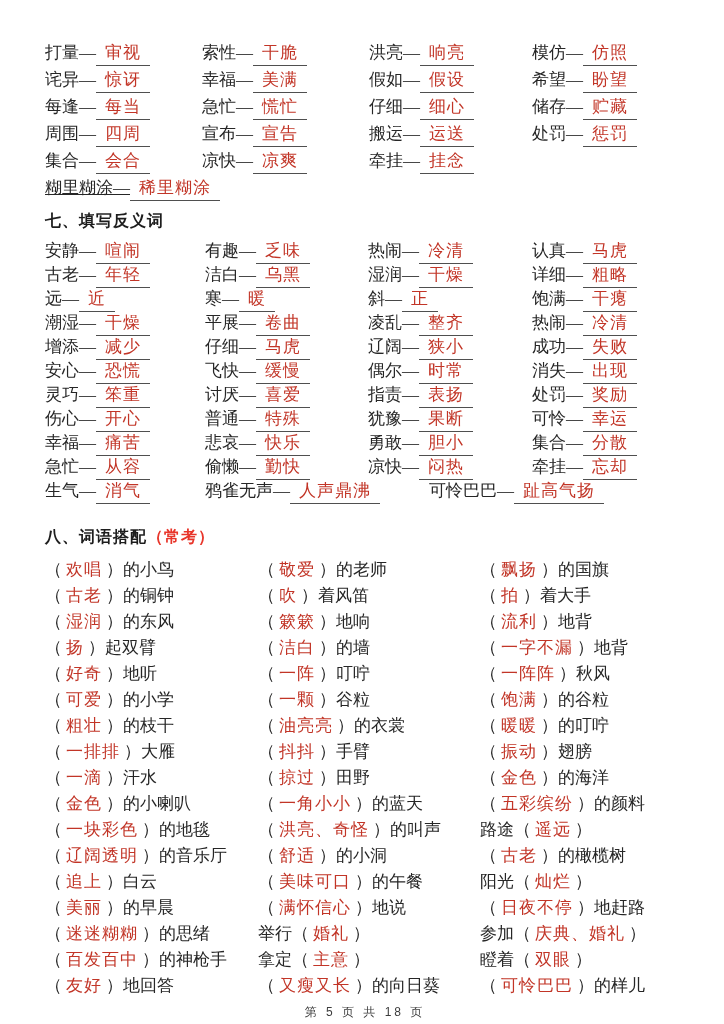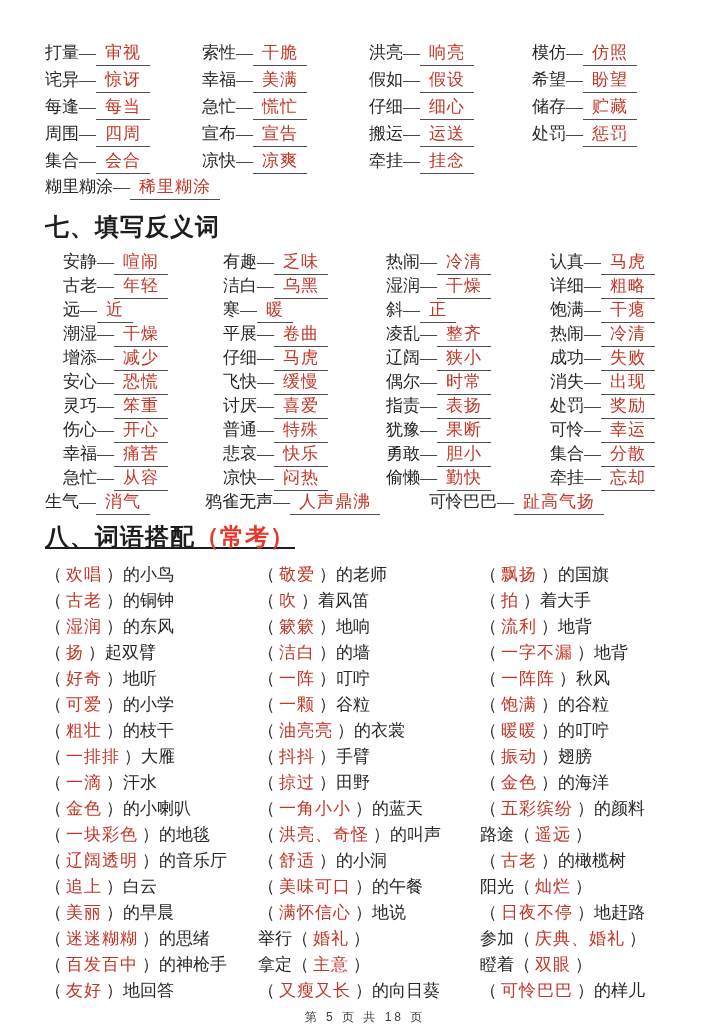--- a/index.html
+++ b/index.html
@@ -11,43 +11,43 @@
   *{margin:0;padding:0;box-sizing:border-box;}
   html,body{background:#ffffff;}
   .page{
     width:724px;height:1024px;background:#fff;overflow:hidden;
     padding:40px 6px 0 45px;
     font-family:"Liberation Serif","DejaVu Serif",serif;
     color:var(--ink);font-size:17px;
   }
   .grid-row{display:grid;align-items:center;}
   .row-syn{grid-template-columns:157px 167px 163px 1fr;height:27px;}
-  .row-ant{grid-template-columns:160px 163px 164px 1fr;height:24px;margin-left:18px;}
+  .row-ant{grid-template-columns:160px 163px 164px 1fr;height:24px;}
   .row-coll{grid-template-columns:213px 222px 1fr;height:26px;}
   .cell{white-space:nowrap;}
-  .long-row{height:27px;display:flex;align-items:flex-start;}
+  .long-row{height:27px;display:flex;align-items:center;text-decoration:underline;}
   .pair .q{color:var(--ink);}
   .pair .ans{
     color:var(--red);
     display:inline-block;min-width:34px;text-align:center;
     padding:0 9px 1px 9px;
     border-bottom:1.5px solid var(--line);
     letter-spacing:1px;
   }
   .coll .par{color:var(--ink);}
   .coll .ans2{color:var(--red);padding:0 4px;letter-spacing:1px;}
   .coll .q{color:var(--ink);text-align:center;}
   .sec-h{
     font-family:"Liberation Sans","DejaVu Sans",sans-serif;
-    font-size:24px;font-weight:700;color:#1d1d1d;
+    font-size:16px;font-weight:700;color:#1d1d1d;
     letter-spacing:1px;
   }
   .sec-h .note{color:var(--red-bright);}
   #h-ant{margin:9px 0 7px 0;}
-  #h-coll{margin:7px 0 8px 0;text-decoration:underline;}
+  #h-coll{margin:24px 0 8px 0;}
   #ant-last{display:flex;align-items:flex-start;height:24px;}
   #ant-last .cell:nth-child(1){width:160px;}
   #ant-last .cell:nth-child(2){width:224px;}
   .footer{
     margin-top:6px;width:640px;text-align:center;
     font-family:Liberation Sans, sans-serif;
     font-size:12px;color:#3c3c3c;letter-spacing:3px;
   }
 </style>
 </head>
@@ -146,22 +146,22 @@
           <div class="cell"><span class="pair"><span class="q">可怜—</span><span class="ans">幸运</span></span></div>
         </div>
         <div class="grid-row row-ant">
           <div class="cell"><span class="pair"><span class="q">幸福—</span><span class="ans">痛苦</span></span></div>
           <div class="cell"><span class="pair"><span class="q">悲哀—</span><span class="ans">快乐</span></span></div>
           <div class="cell"><span class="pair"><span class="q">勇敢—</span><span class="ans">胆小</span></span></div>
           <div class="cell"><span class="pair"><span class="q">集合—</span><span class="ans">分散</span></span></div>
         </div>
         <div class="grid-row row-ant">
           <div class="cell"><span class="pair"><span class="q">急忙—</span><span class="ans">从容</span></span></div>
+          <div class="cell"><span class="pair"><span class="q">偷懒—</span><span class="ans">勤快</span></span></div>
           <div class="cell"><span class="pair"><span class="q">凉快—</span><span class="ans">闷热</span></span></div>
-          <div class="cell"><span class="pair"><span class="q">偷懒—</span><span class="ans">勤快</span></span></div>
           <div class="cell"><span class="pair"><span class="q">牵挂—</span><span class="ans">忘却</span></span></div>
         </div>
       </div>
     <div id="ant-last">
         <span class="cell"><span class="pair"><span class="q">生气—</span><span class="ans">消气</span></span></span>
         <span class="cell"><span class="pair"><span class="q">鸦雀无声—</span><span class="ans">人声鼎沸</span></span></span>
         <span class="cell"><span class="pair"><span class="q">可怜巴巴—</span><span class="ans">趾高气扬</span></span></span>
       </div>
   </section>
 

